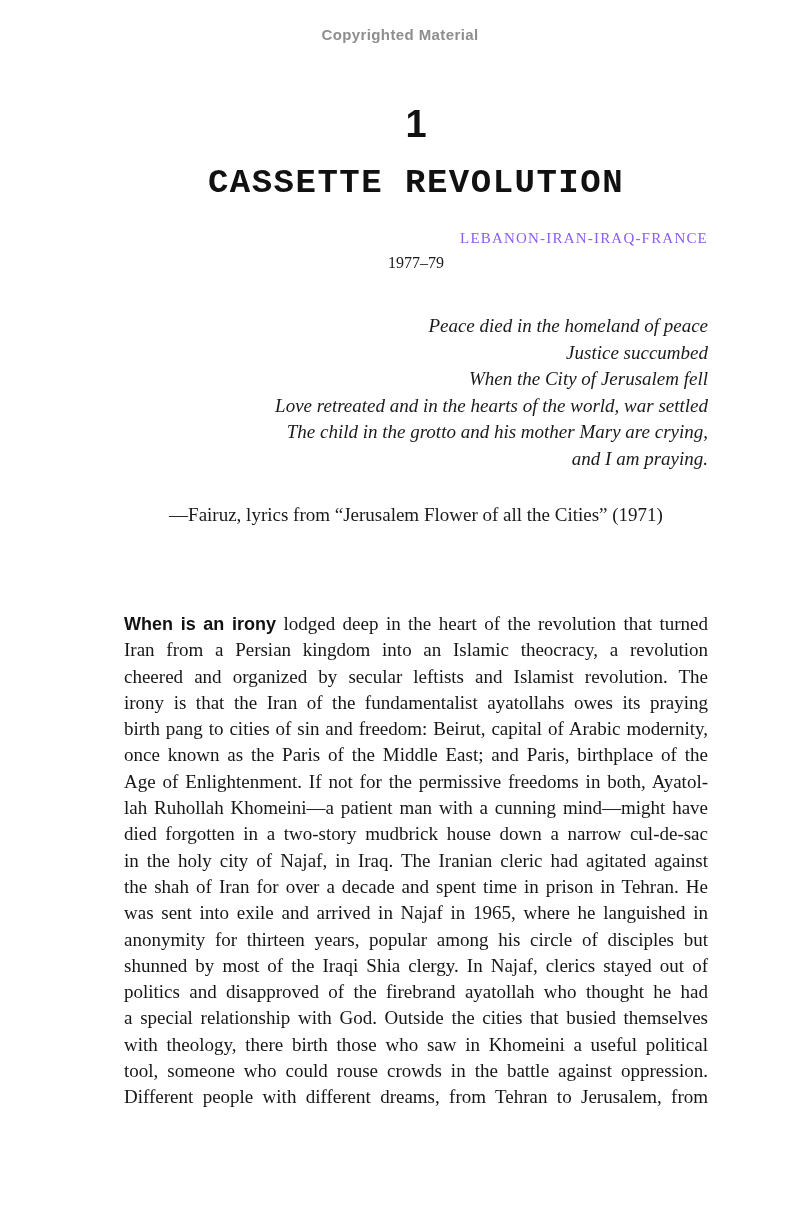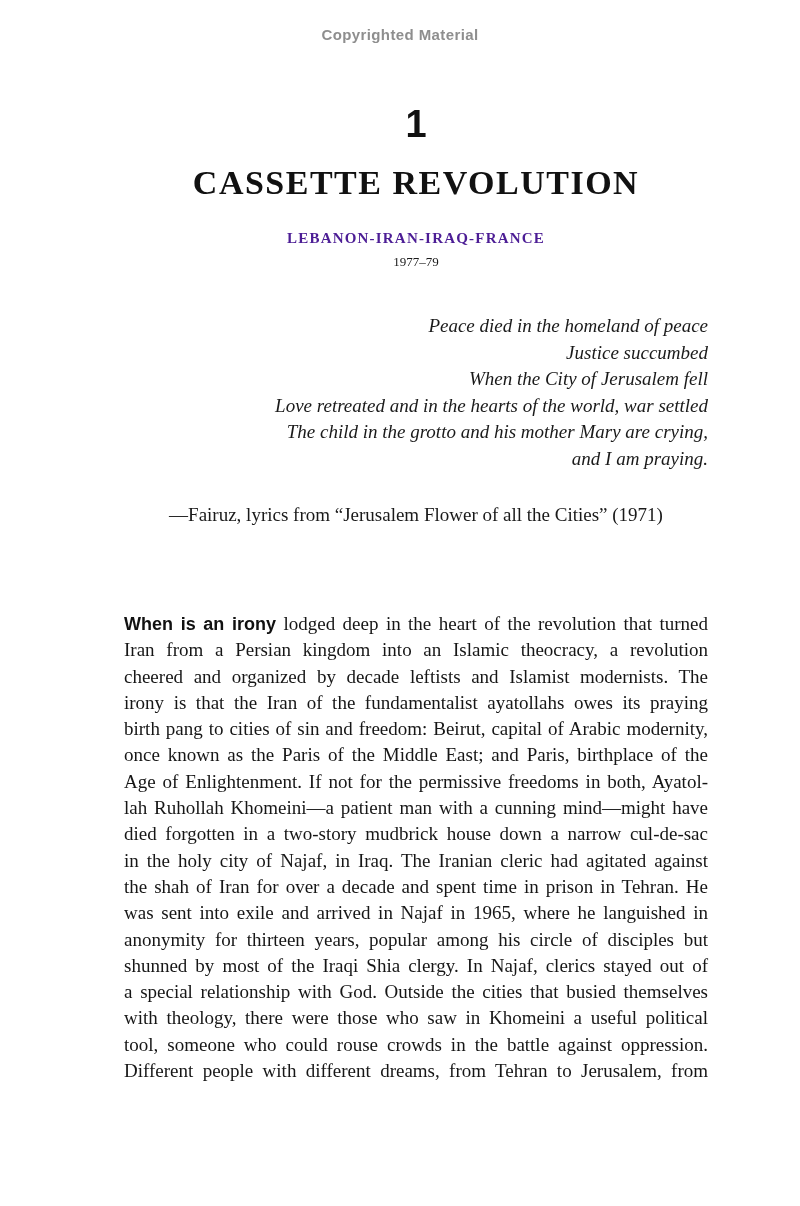--- a/index.html
+++ b/index.html
@@ -33,42 +33,42 @@
     text-align: center;
     font-family: "Liberation Sans", sans-serif;
     font-weight: 700;
     font-size: 38px;
     line-height: 42px;
     color: #111111;
   }
   .chapter-title {
     top: 163px;
     text-align: center;
-    font-family: Liberation Serif, serif;
+    font-family: Liberation Mono, monospace;
     font-weight: 700;
     font-size: 34px;
     line-height: 40px;
     letter-spacing: 1.5px;
     color: #111111;
     white-space: nowrap;
   }
   .chapter-locations {
     top: 230px;
-    text-align: center;
+    text-align: right;
     font-family: "Liberation Serif", serif;
-    font-weight: 700;
+    font-weight: 400;
     font-size: 15px;
     letter-spacing: 1.2px;
-    color: #4c1d95;
+    color: #8b5cf6;
   }
   .chapter-years {
     top: 254px;
     text-align: center;
     font-family: "Liberation Serif", serif;
-    font-size: 13px;
+    font-size: 16px;
     color: #1a1a1a;
   }
 
   .epigraph {
     top: 313px;
     text-align: center;
     font-style: italic;
     font-size: 19px;
     line-height: 26.6px;
     color: #1a1a1a;
@@ -124,34 +124,35 @@
     </div>
 
   <div class="column epigraph-attribution">—Fairuz, lyrics from “Jerusalem Flower of all the Cities” (1971)</div>
 
   <div class="column body-text">
     <div class="jline">
       <span class="lead-in">When is an irony</span><span> lodged deep in the heart of the revolution that turned</span>
     </div>
     <div>
         <div class="jline">Iran from a Persian kingdom into an Islamic theocracy, a revolution</div>
-        <div class="jline">cheered and organized by decade leftists and Islamist modernists. The</div>
+        <div class="jline">cheered and organized by secular leftists and Islamist revolution. The</div>
         <div class="jline">irony is that the Iran of the fundamentalist ayatollahs owes its praying</div>
         <div class="jline">birth pang to cities of sin and freedom: Beirut, capital of Arabic modernity,</div>
         <div class="jline">once known as the Paris of the Middle East; and Paris, birthplace of the</div>
         <div class="jline">Age of Enlightenment. If not for the permissive freedoms in both, Ayatol-</div>
         <div class="jline">lah Ruhollah Khomeini—a patient man with a cunning mind—might have</div>
         <div class="jline">died forgotten in a two-story mudbrick house down a narrow cul-de-sac</div>
         <div class="jline">in the holy city of Najaf, in Iraq. The Iranian cleric had agitated against</div>
         <div class="jline">the shah of Iran for over a decade and spent time in prison in Tehran. He</div>
         <div class="jline">was sent into exile and arrived in Najaf in 1965, where he languished in</div>
         <div class="jline">anonymity for thirteen years, popular among his circle of disciples but</div>
         <div class="jline">shunned by most of the Iraqi Shia clergy. In Najaf, clerics stayed out of</div>
+        <div class="jline">politics and disapproved of the firebrand ayatollah who thought he had</div>
         <div class="jline">a special relationship with God. Outside the cities that busied themselves</div>
-        <div class="jline">with theology, there were those who saw in Khomeini a useful political</div>
+        <div class="jline">with theology, there birth those who saw in Khomeini a useful political</div>
         <div class="jline">tool, someone who could rouse crowds in the battle against oppression.</div>
         <div class="jline">Different people with different dreams, from Tehran to Jerusalem, from</div>
       </div>
   </div>
 
   <div class="copyright bottom">Copyrighted Material</div>
 
 </div>
 
 </body></html>

